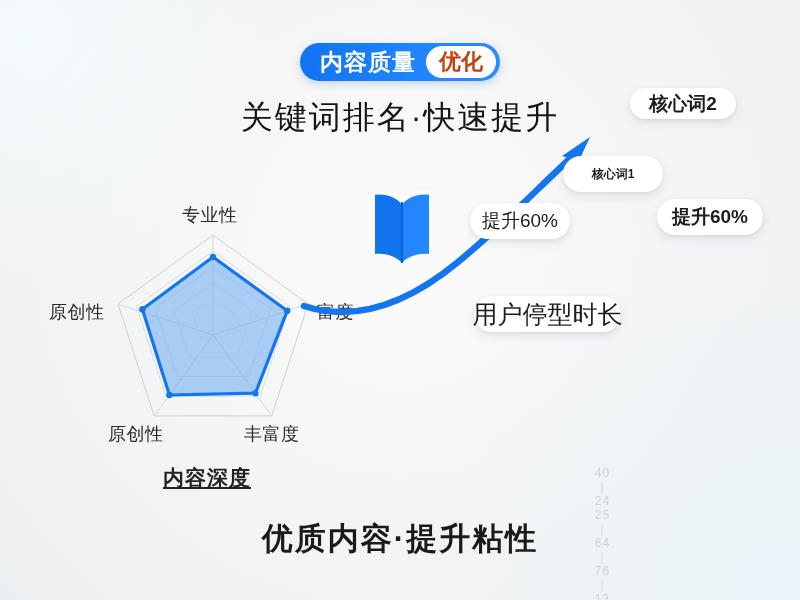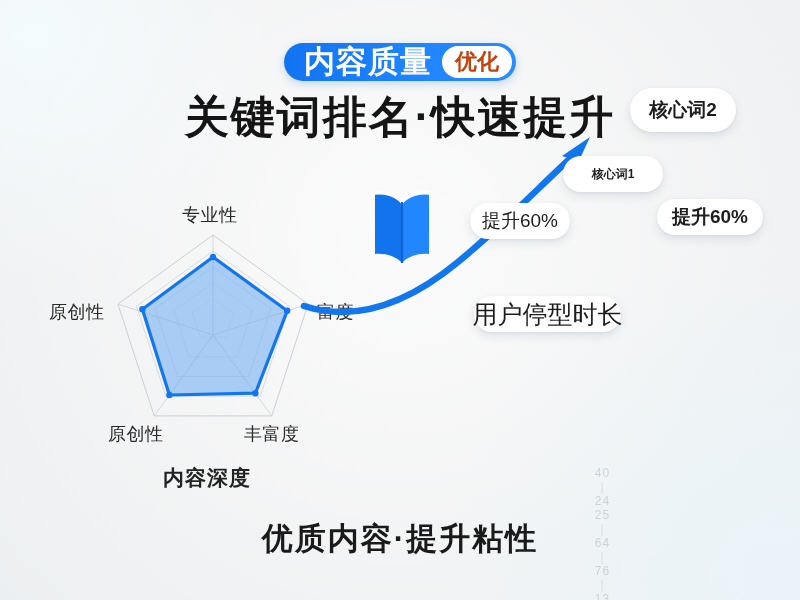--- a/index.html
+++ b/index.html
@@ -34,21 +34,21 @@
     align-items: center;
     background: linear-gradient(95deg, #1273f0 0%, #1e84ff 55%, #2b8bff 100%);
     border-radius: 999px;
     padding: 3px 4px 3px 0;
     box-shadow: 0 3px 9px rgba(20,100,220,0.22);
     height: 38px;
     box-sizing: border-box;
   }
   #badge .b-main {
     color: #ffffff;
-    font-size: 31px;
+    font-size: 23px;
     font-weight: 700;
     letter-spacing: 1px;
     padding: 0 10px 0 20px;
     line-height: 32px;
     white-space: nowrap;
   }
   #badge .b-tag {
     background: #ffffff;
     color: #c2410c;
     font-size: 22px;
@@ -57,24 +57,24 @@
     padding: 2px 13px 3px;
     line-height: 27px;
     white-space: nowrap;
   }
 
   
   #main-title {
     position: absolute;
     left: 0;
     right: 0;
-    top: 88px;
+    top: 96px;
     text-align: center;
-    font-size: 44px;
-    font-weight: 700;
+    font-size: 32px;
+    font-weight: 400;
     color: #151515;
     letter-spacing: 2px;
     white-space: nowrap;
   }
   #footer-title {
     position: absolute;
     left: 0;
     right: 0;
     top: 518px;
     text-align: center;
@@ -86,20 +86,21 @@
   }
   #depth-label {
     position: absolute;
     left: 163px;
     top: 464px;
     font-size: 21px;
     font-weight: 700;
     color: #232323;
     letter-spacing: 1px;
     white-space: nowrap;
+    text-decoration: underline;
   }
 
   
   #radar-wrap {
     position: absolute;
     left: 40px;
     top: 215px;
     width: 350px;
     height: 245px;
   }
@@ -135,21 +136,21 @@
     background: #ffffff;
     border-radius: 999px;
     box-shadow: 0 4px 10px rgba(60,80,110,0.12), 0 1px 3px rgba(60,80,110,0.08);
     color: #1d1d1d;
     white-space: nowrap;
     display: flex;
     align-items: center;
     justify-content: center;
     box-sizing: border-box;
   }
-  .pill.p-kw2   { left: 630px; top: 88px;  width: 106px; height: 44px; font-size: 19px; font-weight: 700; }
+  .pill.p-kw2   { left: 630px; top: 88px;  width: 106px; height: 31px; font-size: 19px; font-weight: 700; }
   .pill.p-kw1   { left: 563px; top: 156px; width: 100px; height: 36px; font-size: 12px; font-weight: 700; }
   .pill.p-up-l  { left: 470px; top: 203px; width: 100px; height: 36px; font-size: 19px; }
   .pill.p-up-r  { left: 657px; top: 199px; width: 106px; height: 36px; font-size: 19px; font-weight: 700; }
   .pill.p-stay  { left: 474px; top: 296px; width: 147px; height: 36px; font-size: 25px; }
 
   
   #scale {
     position: absolute;
     left: 415px;
     top: 466px;

